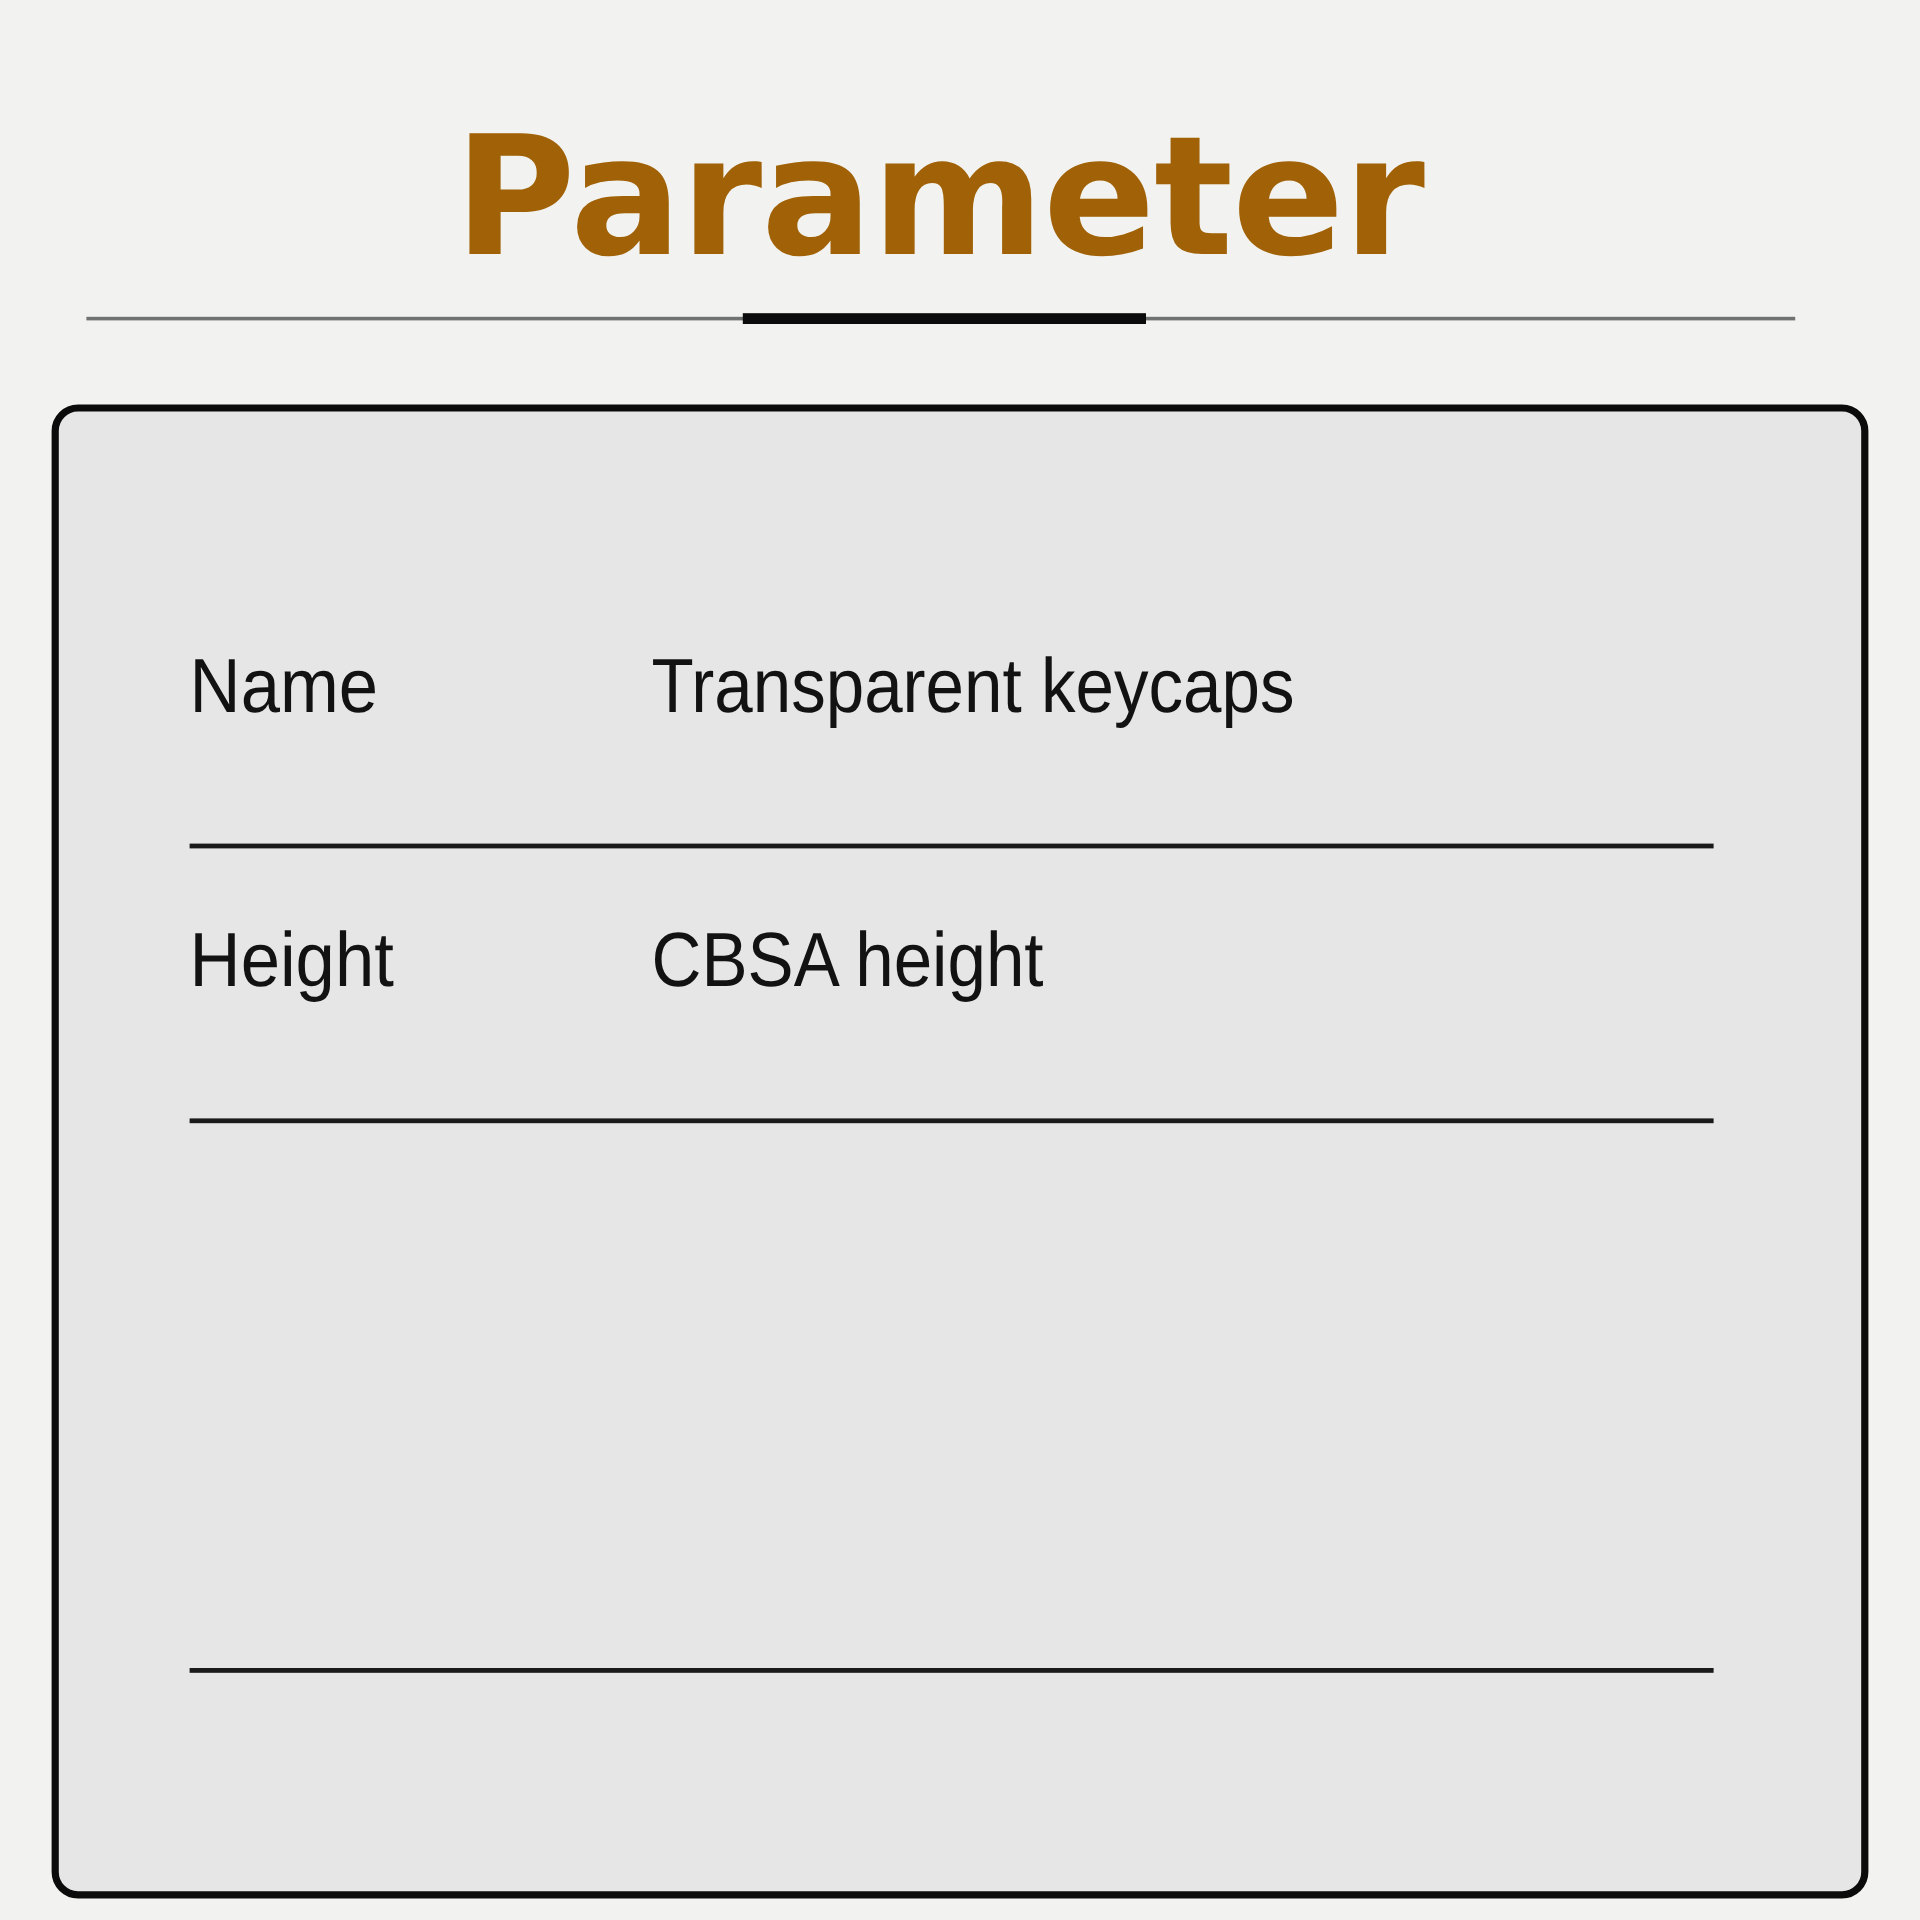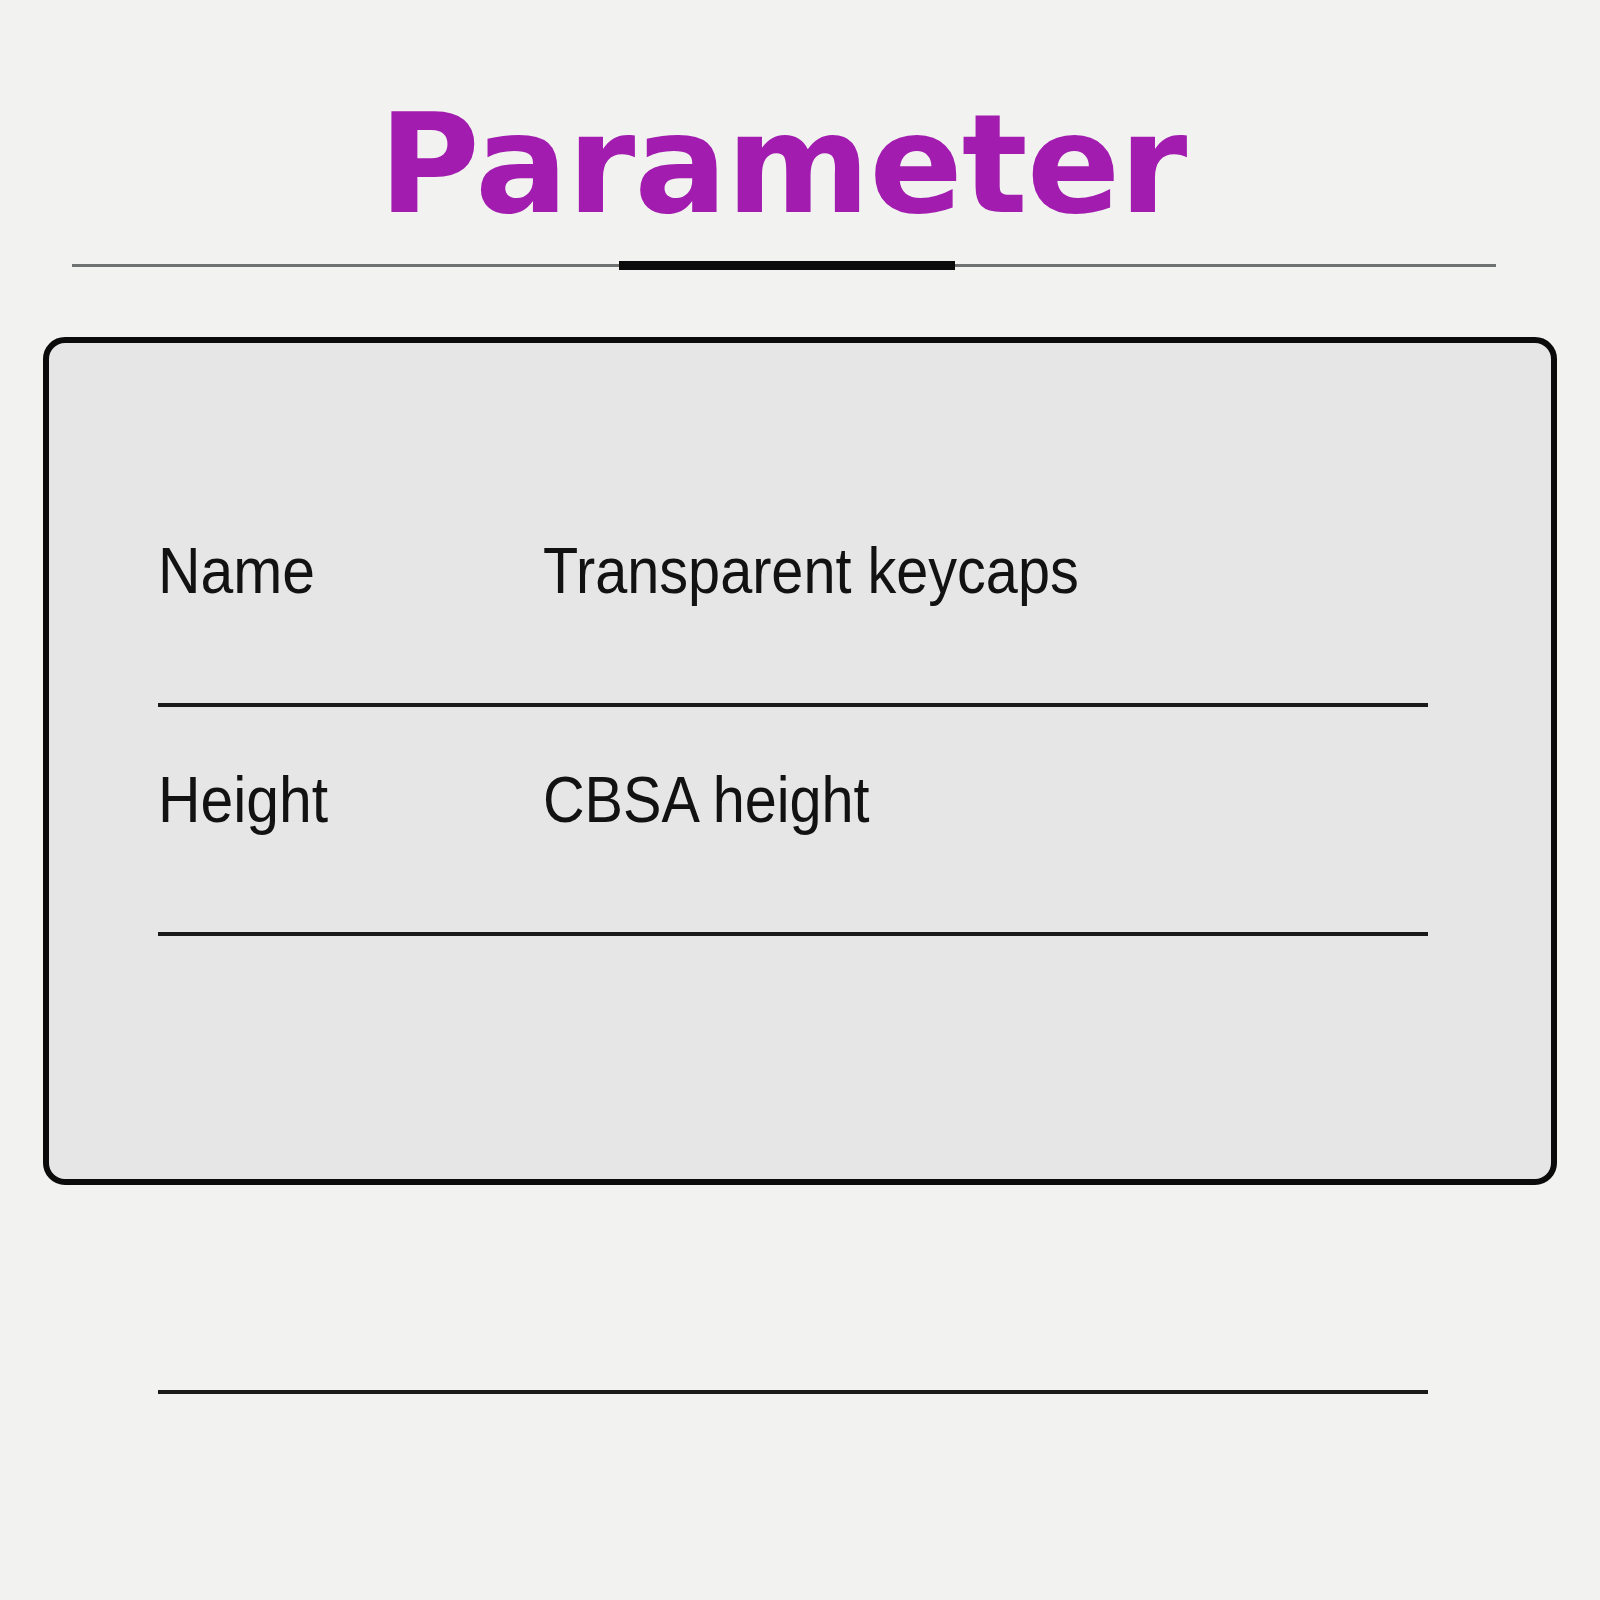--- a/index.html
+++ b/index.html
@@ -34,21 +34,21 @@
     position: absolute;
     left: 0;
     top: 96px;
     width: 1565px;
     text-align: center;
     font-family: "DejaVu Sans", sans-serif;
     font-weight: 700;
     font-size: 138px;
     line-height: 138px;
     letter-spacing: -1px;
-    color: #a21caf;
+    color: #a16207;
     white-space: nowrap;
   }
 
   .title-rule {
     position: absolute;
     left: 72px;
     top: 264px;
     width: 1424px;
     height: 3px;
     background: #6f7270;
@@ -62,21 +62,21 @@
     height: 9px;
     background: #0b0b0b;
   }
 
   
   .spec-card {
     position: absolute;
     left: 43px;
     top: 337px;
     width: 1514px;
-    height: 848px;
+    height: 1245px;
     box-sizing: border-box;
     background: #e6e6e6;
     border: 6px solid #0b0b0b;
     border-radius: 22px;
   }
 
   .spec-table {
     position: absolute;
     left: 109px;
     top: 0;

